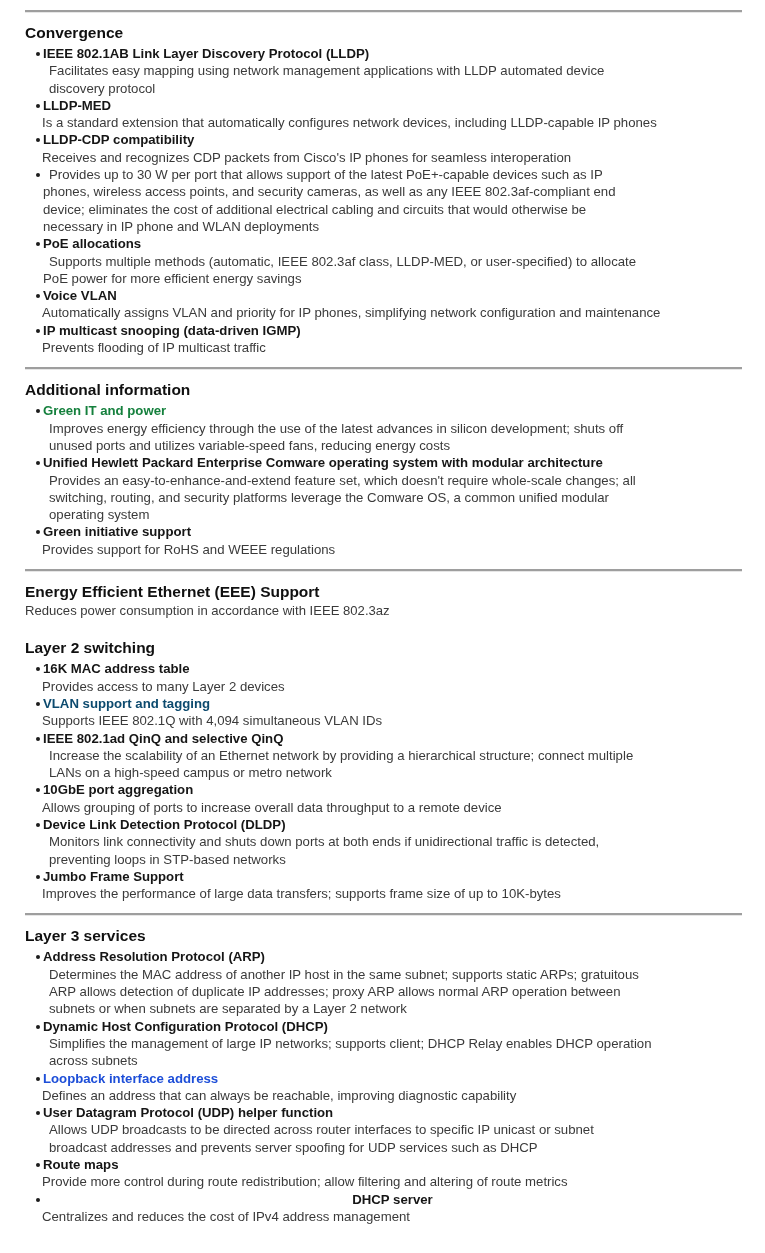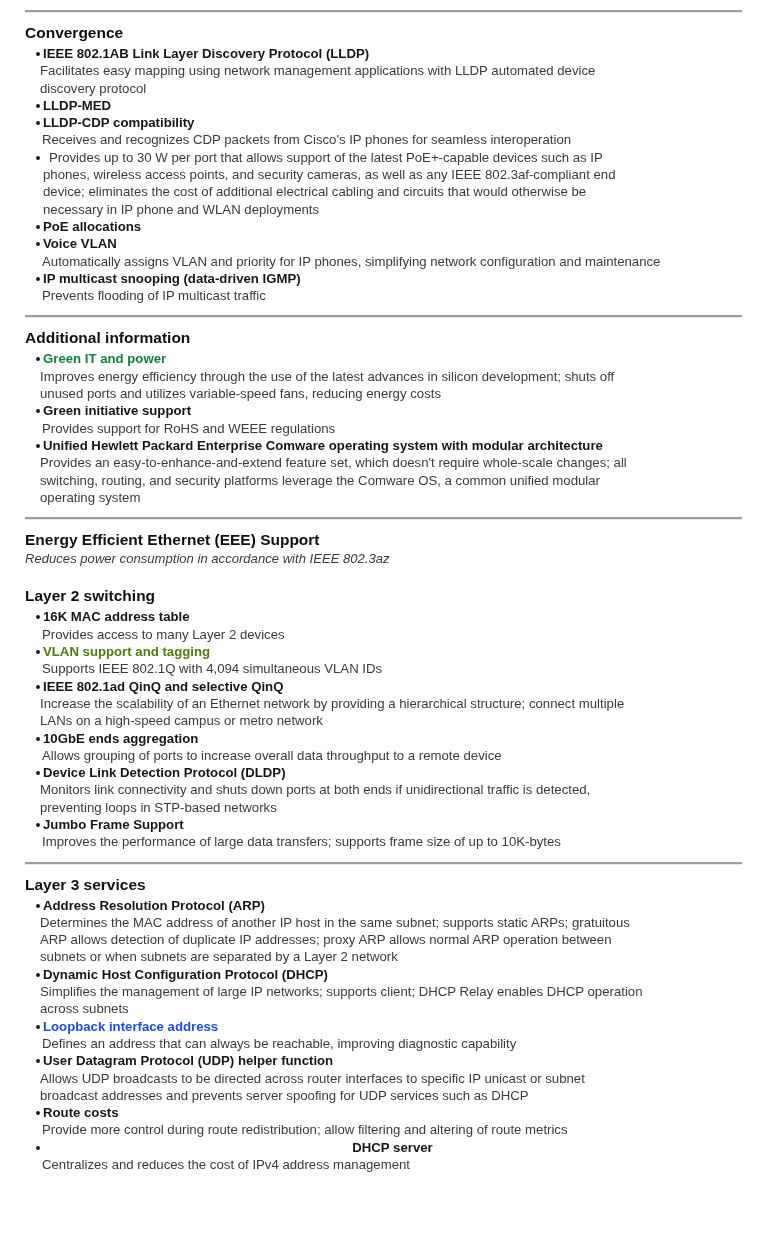--- a/index.html
+++ b/index.html
@@ -34,21 +34,20 @@
     margin: 10px 0 0 0;
   }
   .heading.no-rule {
     margin-top: 19px;
   }
   .intro {
     font-size: 13.1px;
     line-height: 17.3px;
     margin: 1px 0 0 0;
     color: #3a3a3a;
-    font-style: italic;
   }
   .list {
     margin-top: 3px;
   }
   .item {
     position: relative;
   }
   .bullet {
     position: absolute;
     left: 11px;
@@ -65,113 +64,116 @@
     font-size: 13.2px;
     line-height: 17.3px;
   }
   .desc {
     font-size: 13.2px;
     line-height: 17.3px;
     white-space: pre-line;
     color: #3a3a3a;
   }
   .desc.none  { margin-left: 17px; }
-  .desc.block { margin-left: 15px; }
+  .desc.block { margin-left: 24px; }
   .desc.first { margin-left: 18px; text-indent: 6px; }
 </style>
 </head>
 <body style="background: rgb(255, 255, 255); color: rgb(58, 58, 58);">
 
 <div class="doc">
     <div class="divider" style="background: rgb(158, 158, 158);"></div>
     <div class="heading" style="color: rgb(16, 16, 16);">Convergence</div>
     <div class="list">
       <div class="item">
         <span class="bullet"></span>
         <div class="item-title" style="color: rgb(22, 22, 22);">IEEE 802.1AB Link Layer Discovery Protocol (LLDP)</div>
         <div class="desc block">Facilitates easy mapping using network management applications with LLDP automated device
 discovery protocol</div>
       </div>
       <div class="item">
         <span class="bullet"></span>
         <div class="item-title" style="color: rgb(22, 22, 22);">LLDP-MED</div>
+        <div class="desc none">Is a standard extension that automatically configures network devices, including LLDP-capable IP phones</div>
       </div>
       <div class="item">
         <span class="bullet"></span>
         <div class="item-title" style="color: rgb(22, 22, 22);">LLDP-CDP compatibility</div>
         <div class="desc none">Receives and recognizes CDP packets from Cisco's IP phones for seamless interoperation</div>
       </div>
       <div class="item">
         <span class="bullet"></span>
         <div class="desc first">Provides up to 30 W per port that allows support of the latest PoE+-capable devices such as IP
 phones, wireless access points, and security cameras, as well as any IEEE 802.3af-compliant end
 device; eliminates the cost of additional electrical cabling and circuits that would otherwise be
 necessary in IP phone and WLAN deployments</div>
       </div>
       <div class="item">
         <span class="bullet"></span>
         <div class="item-title" style="color: rgb(22, 22, 22);">PoE allocations</div>
+        <div class="desc first">Supports multiple methods (automatic, IEEE 802.3af class, LLDP-MED, or user-specified) to allocate
+PoE power for more efficient energy savings</div>
       </div>
       <div class="item">
         <span class="bullet"></span>
         <div class="item-title" style="color: rgb(22, 22, 22);">Voice VLAN</div>
         <div class="desc none">Automatically assigns VLAN and priority for IP phones, simplifying network configuration and maintenance</div>
       </div>
       <div class="item">
         <span class="bullet"></span>
         <div class="item-title" style="color: rgb(22, 22, 22);">IP multicast snooping (data-driven IGMP)</div>
         <div class="desc none">Prevents flooding of IP multicast traffic</div>
       </div>
     </div>
     <div class="divider" style="background: rgb(158, 158, 158);"></div>
     <div class="heading" style="color: rgb(16, 16, 16);">Additional information</div>
     <div class="list">
       <div class="item">
         <span class="bullet"></span>
         <div class="item-title" style="color: #15803d;">Green IT and power</div>
         <div class="desc block">Improves energy efficiency through the use of the latest advances in silicon development; shuts off
 unused ports and utilizes variable-speed fans, reducing energy costs</div>
-      </div>
-      <div class="item">
-        <span class="bullet"></span>
-        <div class="item-title" style="color: rgb(22, 22, 22);">Green initiative support</div>
-        <div class="desc none">Provides support for RoHS and WEEE regulations</div>
       </div>
       <div class="item">
         <span class="bullet"></span>
         <div class="item-title" style="color: rgb(22, 22, 22);">Unified Hewlett Packard Enterprise Comware operating system with modular architecture</div>
         <div class="desc block">Provides an easy-to-enhance-and-extend feature set, which doesn't require whole-scale changes; all
 switching, routing, and security platforms leverage the Comware OS, a common unified modular
 operating system</div>
       </div>
+      <div class="item">
+        <span class="bullet"></span>
+        <div class="item-title" style="color: rgb(22, 22, 22);">Green initiative support</div>
+        <div class="desc none">Provides support for RoHS and WEEE regulations</div>
+      </div>
     </div>
     <div class="divider" style="background: rgb(158, 158, 158);"></div>
     <div class="heading" style="color: rgb(16, 16, 16);">Energy Efficient Ethernet (EEE) Support</div>
     <div class="intro">Reduces power consumption in accordance with IEEE 802.3az</div>
     <div class="heading no-rule" style="color: rgb(16, 16, 16);">Layer 2 switching</div>
     <div class="list">
       <div class="item">
         <span class="bullet"></span>
         <div class="item-title" style="color: rgb(22, 22, 22);">16K MAC address table</div>
         <div class="desc none">Provides access to many Layer 2 devices</div>
       </div>
       <div class="item">
         <span class="bullet"></span>
-        <div class="item-title" style="color: #4d7c0f;">VLAN support and tagging</div>
+        <div class="item-title" style="color: #0c4a6e;">VLAN support and tagging</div>
         <div class="desc none">Supports IEEE 802.1Q with 4,094 simultaneous VLAN IDs</div>
       </div>
       <div class="item">
         <span class="bullet"></span>
         <div class="item-title" style="color: rgb(22, 22, 22);">IEEE 802.1ad QinQ and selective QinQ</div>
         <div class="desc block">Increase the scalability of an Ethernet network by providing a hierarchical structure; connect multiple
 LANs on a high-speed campus or metro network</div>
       </div>
       <div class="item">
         <span class="bullet"></span>
-        <div class="item-title" style="color: rgb(22, 22, 22);">10GbE ends aggregation</div>
+        <div class="item-title" style="color: rgb(22, 22, 22);">10GbE port aggregation</div>
         <div class="desc none">Allows grouping of ports to increase overall data throughput to a remote device</div>
       </div>
       <div class="item">
         <span class="bullet"></span>
         <div class="item-title" style="color: rgb(22, 22, 22);">Device Link Detection Protocol (DLDP)</div>
         <div class="desc block">Monitors link connectivity and shuts down ports at both ends if unidirectional traffic is detected,
 preventing loops in STP-based networks</div>
       </div>
       <div class="item">
         <span class="bullet"></span>
@@ -201,21 +203,21 @@
         <div class="desc none">Defines an address that can always be reachable, improving diagnostic capability</div>
       </div>
       <div class="item">
         <span class="bullet"></span>
         <div class="item-title" style="color: rgb(22, 22, 22);">User Datagram Protocol (UDP) helper function</div>
         <div class="desc block">Allows UDP broadcasts to be directed across router interfaces to specific IP unicast or subnet
 broadcast addresses and prevents server spoofing for UDP services such as DHCP</div>
       </div>
       <div class="item">
         <span class="bullet"></span>
-        <div class="item-title" style="color: rgb(22, 22, 22);">Route costs</div>
+        <div class="item-title" style="color: rgb(22, 22, 22);">Route maps</div>
         <div class="desc none">Provide more control during route redistribution; allow filtering and altering of route metrics</div>
       </div>
       <div class="item">
         <span class="bullet"></span>
         <div class="item-title" style="color: rgb(22, 22, 22); text-align: center;">DHCP server</div>
         <div class="desc none">Centralizes and reduces the cost of IPv4 address management</div>
       </div>
     </div>
   </div>
 

